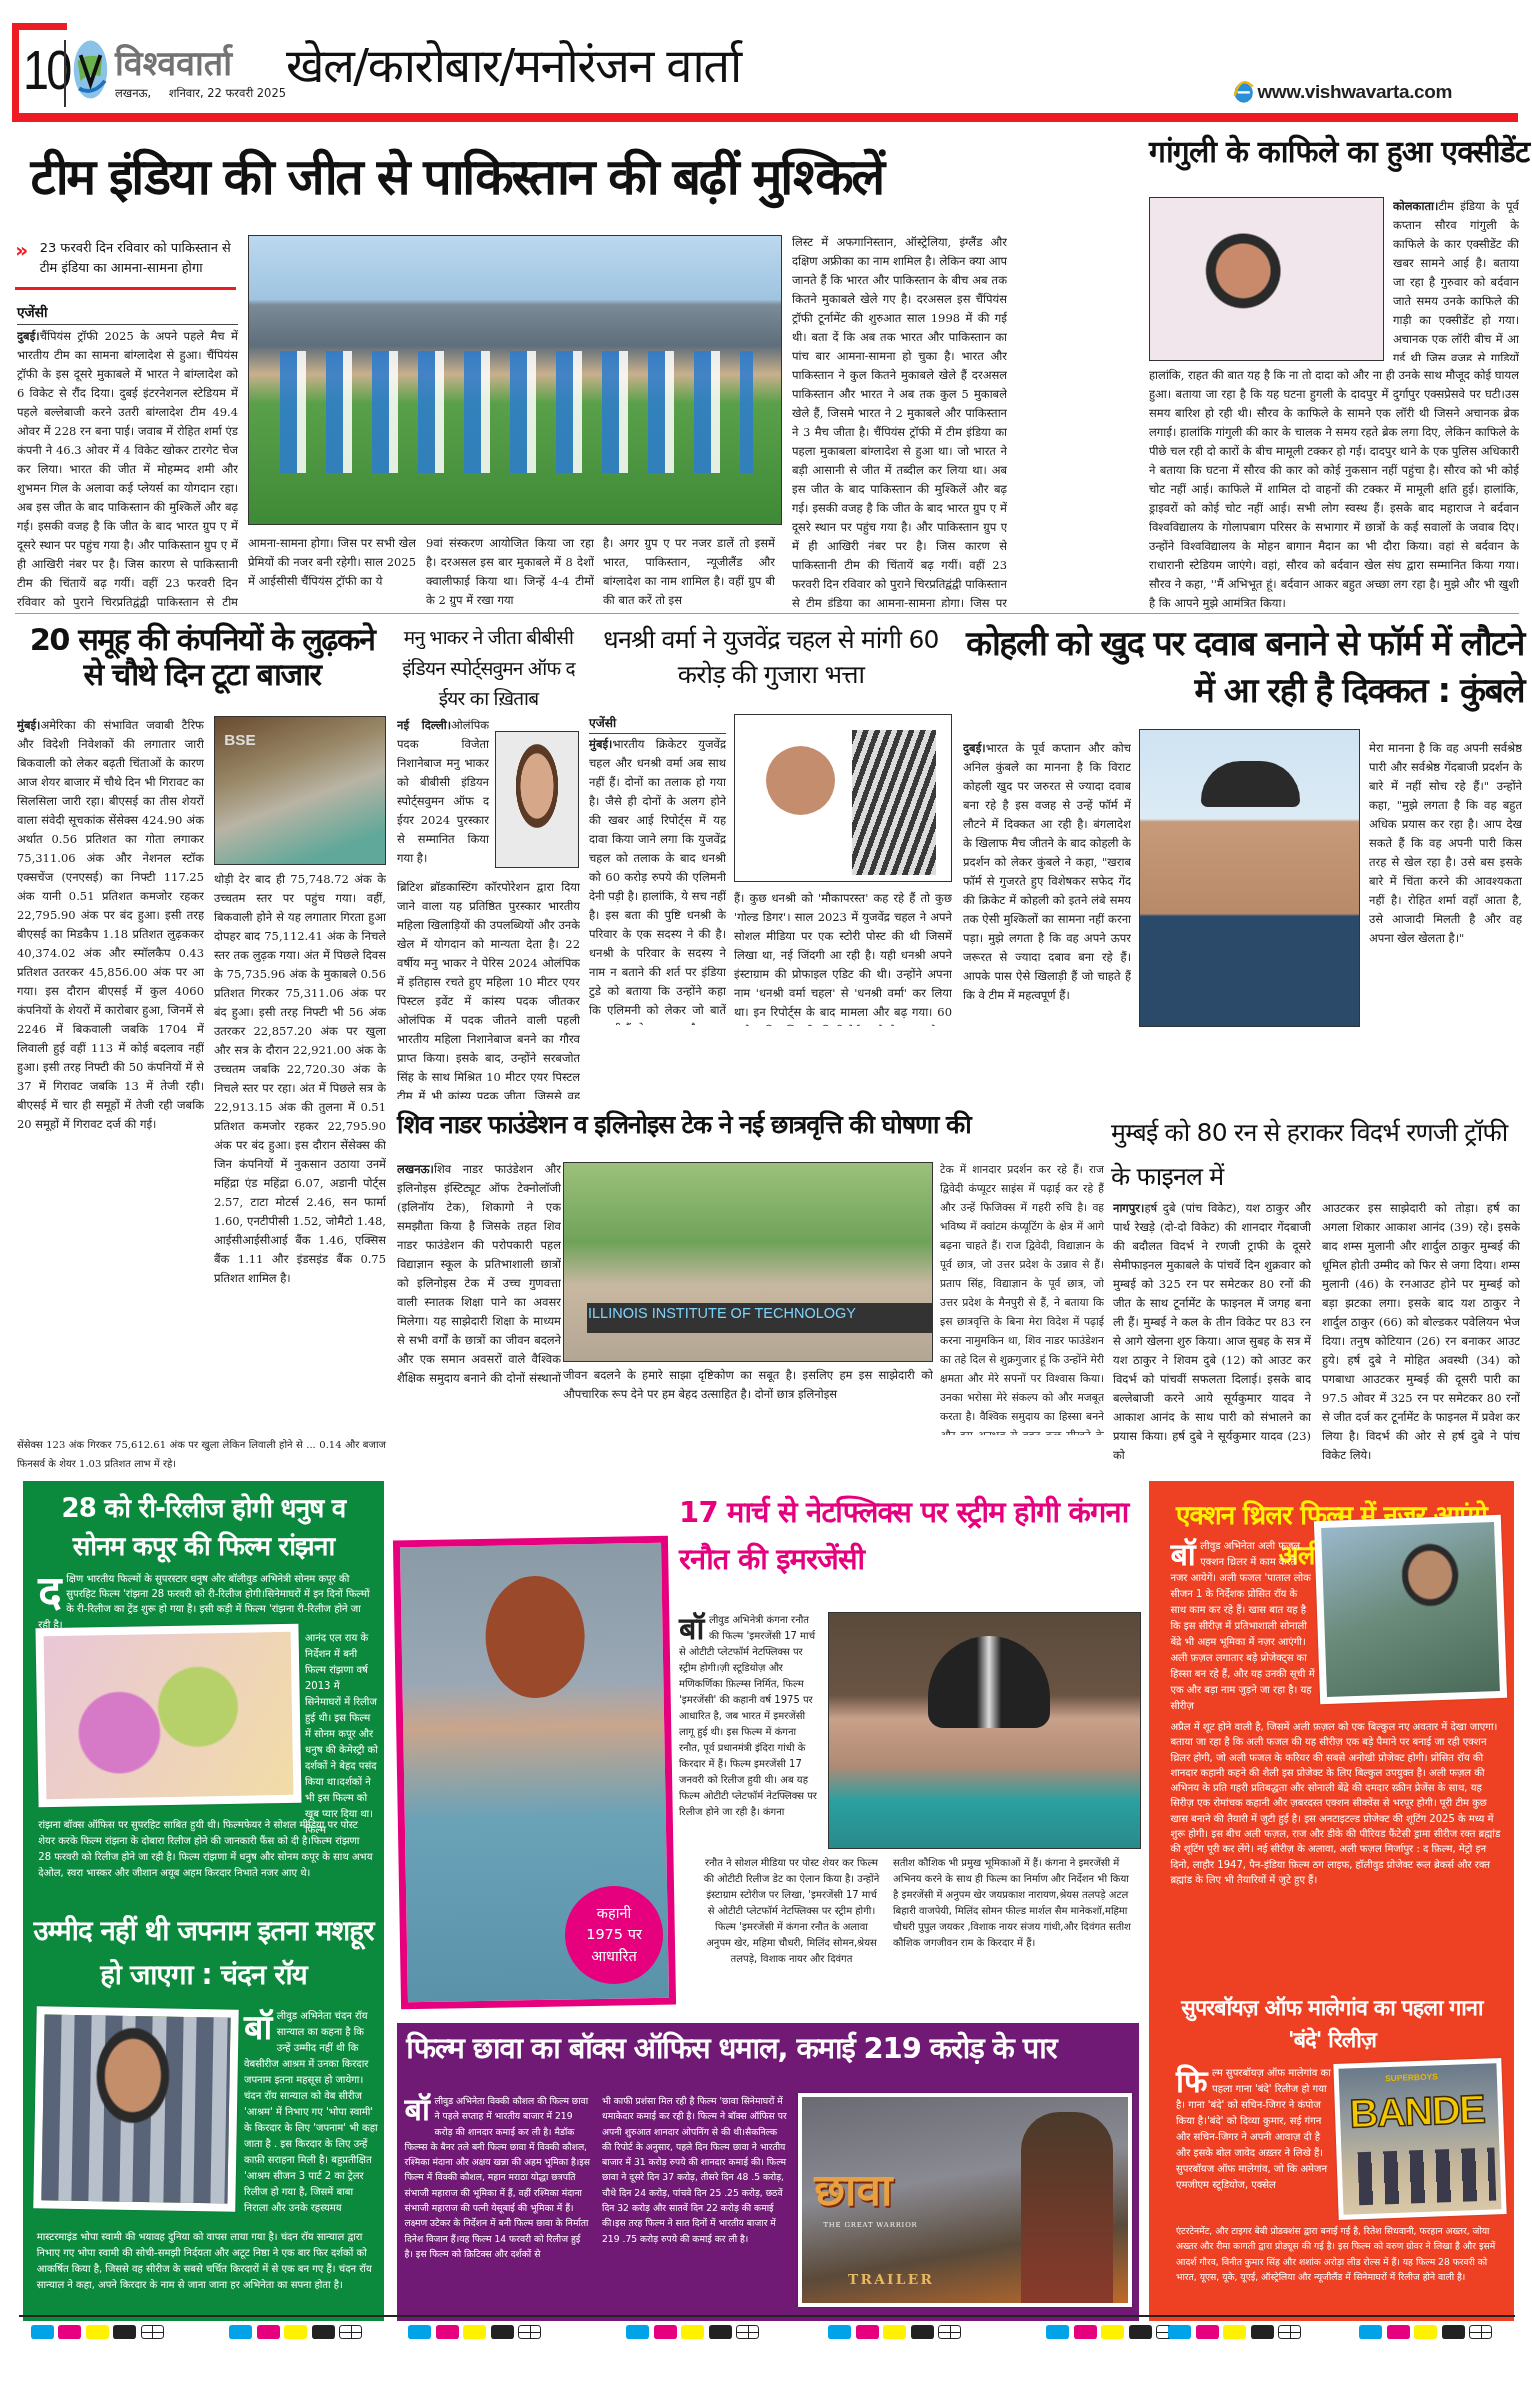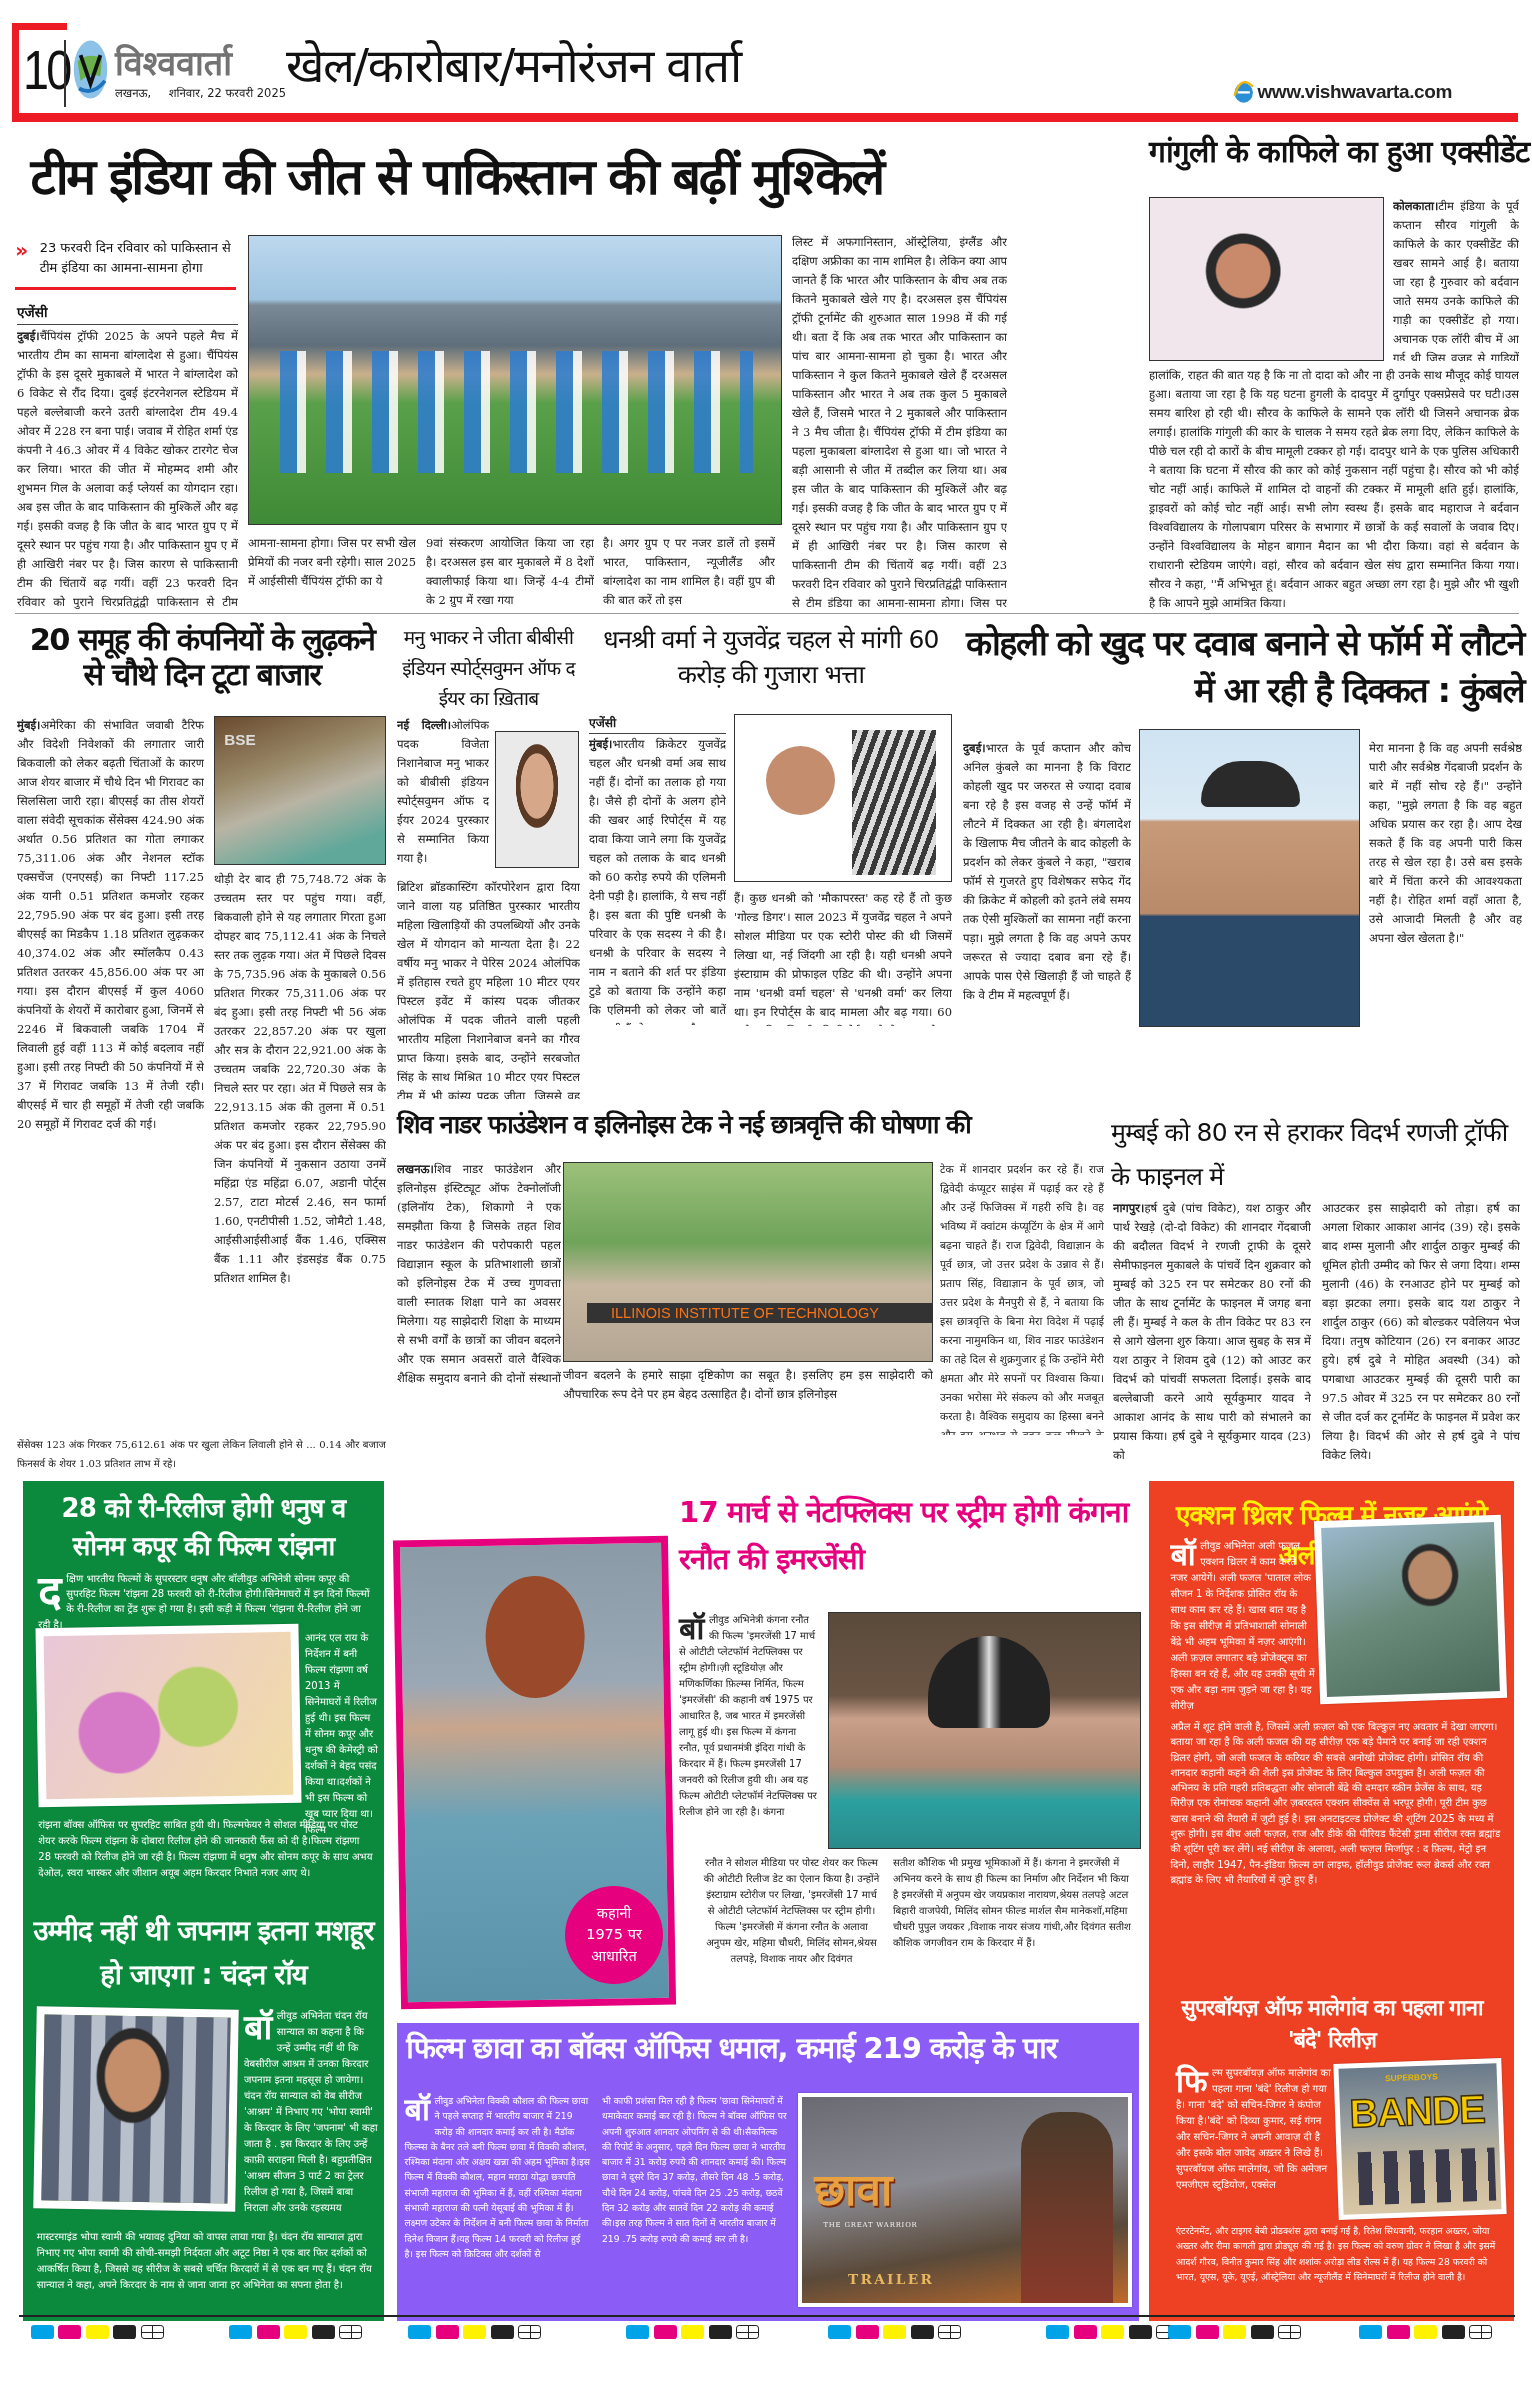--- a/index.html
+++ b/index.html
@@ -117,21 +117,21 @@
 <div class="photo" style="left:1139px;top:729px;width:221px;height:298px;background:linear-gradient(180deg,#cfe3f2 0%,#dcebf5 30%,#c79a7a 31%,#b88a6a 62%,#2b4a6a 63%)">
   <div style="position:absolute;left:61px;top:30.5px;width:99px;height:46px;border-radius:46px 46px 7.6px 7.6px;background:#2a2a2a"></div>
 </div>
 <div class="abs body" style="left:1369px;top:739px;width:153px;height:286px">मेरा मानना है कि वह अपनी सर्वश्रेष्ठ पारी और सर्वश्रेष्ठ गेंदबाजी प्रदर्शन के बारे में नहीं सोच रहे हैं।" उन्होंने कहा, "मुझे लगता है कि वह बहुत अधिक प्रयास कर रहा है। आप देख सकते हैं कि वह अपनी पारी किस तरह से खेल रहा है। उसे बस इसके बारे में चिंता करने की आवश्यकता नहीं है। रोहित शर्मा वहाँ आता है, उसे आजादी मिलती है और वह अपना खेल खेलता है।"</div>
 
 <div class="abs hl" style="left:397px;top:1111px;font-size:25px;white-space:nowrap;letter-spacing:-1.1px">शिव नाडर फाउंडेशन व इलिनोइस टेक ने नई छात्रवृत्ति की घोषणा की</div>
 <div class="abs body" style="left:397px;top:1160px;width:164px;height:229px">
   <b>लखनऊ।</b><span>शिव नाडर फाउंडेशन और इलिनोइस इंस्टिट्यूट ऑफ टेक्नोलॉजी (इलिनॉय टेक), शिकागो ने एक समझौता किया है जिसके तहत शिव नाडर फाउंडेशन की परोपकारी पहल विद्याज्ञान स्कूल के प्रतिभाशाली छात्रों को इलिनोइस टेक में उच्च गुणवत्ता वाली स्नातक शिक्षा पाने का अवसर मिलेगा। यह साझेदारी शिक्षा के माध्यम से सभी वर्गों के छात्रों का जीवन बदलने और एक समान अवसरों वाले वैश्विक शैक्षिक समुदाय बनाने की दोनों संस्थानों की प्रतिबद्धता को दिखाती है। सुंदर महालिंगम, एक्जिक्यूटिव ग्रुप और शिव नाडर फाउंडेशन के प्रेसिडेंट ... नाडर फाउंडेशन की एक सराहनीय पहल है और इलिनोइस टेक के साथ यह साझेदारी शिक्षा की मदद से</span>
 </div>
 <div class="photo" style="left:563px;top:1162px;width:370px;height:200px;background:linear-gradient(180deg,#9cc07a 0%,#6fa35a 40%,#c8b8a2 62%,#b3a693 100%)">
-  <div style="position:absolute;left:23px;top:140px;width:359px;height:20px;background:#333;color:#f97316;font-family:'Liberation Sans',sans-serif;font-size:14.5px;line-height:20px;padding-left:24px;white-space:nowrap;overflow:hidden">ILLINOIS INSTITUTE OF TECHNOLOGY</div>
+  <div style="position:absolute;left:23px;top:140px;width:359px;height:30px;background:#333;color:#7dd3fc;font-family:'Liberation Sans',sans-serif;font-size:14.5px;line-height:20px;padding-left:1px;white-space:nowrap;overflow:hidden">ILLINOIS INSTITUTE OF TECHNOLOGY</div>
 </div>
 <div class="abs body" style="left:563px;top:1366px;width:370px;height:69px">जीवन बदलने के हमारे साझा दृष्टिकोण का सबूत है। इसलिए हम इस साझेदारी को औपचारिक रूप देने पर हम बेहद उत्साहित है। दोनों छात्र इलिनोइस</div>
 <div class="abs body" style="left:940px;top:1160px;width:164px;height:275px;font-size:10.7px">टेक में शानदार प्रदर्शन कर रहे हैं। राज द्विवेदी कंप्यूटर साइंस में पढ़ाई कर रहे हैं और उन्हें फिजिक्स में गहरी रुचि है। वह भविष्य में क्वांटम कंप्यूटिंग के क्षेत्र में आगे बढ़ना चाहते हैं। राज द्विवेदी, विद्याज्ञान के पूर्व छात्र, जो उत्तर प्रदेश के उन्नाव से हैं। प्रताप सिंह, विद्याज्ञान के पूर्व छात्र, जो उत्तर प्रदेश के मैनपुरी से हैं, ने बताया कि इस छात्रवृत्ति के बिना मेरा विदेश में पढ़ाई करना नामुमकिन था, शिव नाडर फाउंडेशन का तहे दिल से शुक्रगुजार हूं कि उन्होंने मेरी क्षमता और मेरे सपनों पर विश्वास किया। उनका भरोसा मेरे संकल्प को और मजबूत करता है। वैश्विक समुदाय का हिस्सा बनने और इस अनुभव से बहुत कुछ सीखने के लिए बहुत उत्सुक हूं।</div>
 
 <div class="abs hl" style="left:1111px;top:1111px;width:412px;font-size:25px;font-weight:normal;text-align:left;line-height:44px;letter-spacing:-0.8px">मुम्बई को 80 रन से हराकर विदर्भ रणजी ट्रॉफी के फाइनल में</div>
 <div class="abs body" style="left:1113px;top:1199px;width:198px;height:279px">
   <b>नागपुर।</b><span>हर्ष दुबे (पांच विकेट), यश ठाकुर और पार्थ रेखड़े (दो-दो विकेट) की शानदार गेंदबाजी की बदौलत विदर्भ ने रणजी ट्राफी के दूसरे सेमीफाइनल मुकाबले के पांचवें दिन शुक्रवार को मुम्बई को 325 रन पर समेटकर 80 रनों की जीत के साथ टूर्नामेंट के फाइनल में जगह बना ली हैं। मुम्बई ने कल के तीन विकेट पर 83 रन से आगे खेलना शुरु किया। आज सुबह के सत्र में यश ठाकुर ने शिवम दुबे (12) को आउट कर विदर्भ को पांचवीं सफलता दिलाई। इसके बाद बल्लेबाजी करने आये सूर्यकुमार यादव ने आकाश आनंद के साथ पारी को संभालने का प्रयास किया। हर्ष दुबे ने सूर्यकुमार यादव (23) को</span>
 </div>
 <div class="abs body" style="left:1322px;top:1199px;width:198px;height:279px">आउटकर इस साझेदारी को तोड़ा। हर्ष का अगला शिकार आकाश आनंद (39) रहे। इसके बाद शम्स मुलानी और शार्दुल ठाकुर मुम्बई की धूमिल होती उम्मीद को फिर से जगा दिया। शम्स मुलानी (46) के रनआउट होने पर मुम्बई को बड़ा झटका लगा। इसके बाद यश ठाकुर ने शार्दुल ठाकुर (66) को बोल्डकर पवेलियन भेज दिया। तनुष कोटियान (26) रन बनाकर आउट हुये। हर्ष दुबे ने मोहित अवस्थी (34) को पगबाधा आउटकर मुम्बई की दूसरी पारी का 97.5 ओवर में 325 रन पर समेटकर 80 रनों से जीत दर्ज कर टूर्नामेंट के फाइनल में प्रवेश कर लिया है। विदर्भ की ओर से हर्ष दुबे ने पांच विकेट लिये।</div>
 
@@ -170,21 +170,21 @@
 <div class="abs" style="left:679px;top:1612px;width:141px;font-family:'DejaVu Sans',sans-serif;font-size:10px;line-height:16px;color:#222">
   <span class="dropcap" style="font-size:30.5px;line-height:30.5px">बॉ</span>
   <span>लीवुड अभिनेत्री कंगना रनौत की फिल्म 'इमरजेंसी 17 मार्च से ओटीटी प्लेटफॉर्म नेटफ्लिक्स पर स्ट्रीम होगी।ज़ी स्टूडियोज़ और मणिकर्णिका फ़िल्म्स निर्मित, फिल्म 'इमरजेंसी' की कहानी वर्ष 1975 पर आधारित है, जब भारत में इमरजेंसी लागू हुई थी। इस फिल्म में कंगना रनौत, पूर्व प्रधानमंत्री इंदिरा गांधी के किरदार में हैं। फिल्म इमरजेंसी 17 जनवरी को रिलीज हुयी थी। अब यह फिल्म ओटीटी प्लेटफॉर्म नेटफ्लिक्स पर रिलीज होने जा रही है। कंगना</span>
 </div>
 <div class="photo" style="left:828px;top:1612px;width:313px;height:237px;background:linear-gradient(180deg,#5a4a3a 0%,#6a5444 35%,#c9a08a 45%,#b08a74 65%,#2aa0a0 80%,#2a8a8a 100%)">
   <div style="position:absolute;left:99px;top:23px;width:122px;height:92px;border-radius:61px 61px 15.3px 15.3px;background:linear-gradient(90deg,#222 40%,#ddd 50%,#222 60%)"></div>
 </div>
 <div class="abs" style="left:702px;top:1855px;width:179px;font-family:'DejaVu Sans',sans-serif;font-size:10px;line-height:16px;color:#222;text-align:center">रनौत ने सोशल मीडिया पर पोस्ट शेयर कर फिल्म की ओटीटी रिलीज डेट का ऐलान किया है। उन्होंने इंस्टाग्राम स्टोरीज पर लिखा, 'इमरजेंसी 17 मार्च से ओटीटी प्लेटफॉर्म नेटफ्लिक्स पर स्ट्रीम होगी। फिल्म 'इमरजेंसी में कंगना रनौत के अलावा अनुपम खेर, महिमा चौधरी, मिलिंद सोमन,श्रेयस तलपड़े, विशाक नायर और दिवंगत</div>
 <div class="abs" style="left:893px;top:1855px;width:244px;font-family:'DejaVu Sans',sans-serif;font-size:10px;line-height:16px;color:#222">सतीश कौशिक भी प्रमुख भूमिकाओं में हैं। कंगना ने इमरजेंसी में अभिनय करने के साथ ही फिल्म का निर्माण और निर्देशन भी किया है इमरजेंसी में अनुपम खेर जयप्रकाश नारायण,श्रेयस तलपड़े अटल बिहारी वाजपेयी, मिलिंद सोमन फील्ड मार्शल सैम मानेकशॉ,महिमा चौधरी पुपुल जयकर ,विशाक नायर संजय गांधी,और दिवंगत सतीश कौशिक जगजीवन राम के किरदार में हैं।</div>
 
-<div class="abs" style="left:397px;top:2023px;width:742px;height:298px;background:#8b5cf6">
+<div class="abs" style="left:397px;top:2023px;width:742px;height:298px;background:#701a75">
   <div class="hl" style="color:#fff;font-size:29px;padding:9.2px 7.6px 0 9.2px;white-space:nowrap;letter-spacing:-1.1px">फिल्म छावा का बॉक्स ऑफिस धमाल, कमाई 219 करोड़ के पार</div>
   <div style="position:absolute;left:7.6px;top:70px;width:187px;color:#fff;font-family:'DejaVu Sans',sans-serif;font-size:9.2px;line-height:15.3px">
     <span class="dropcap" style="color:#fff;font-size:30.5px;line-height:30.5px">बॉ</span>
     <span>लीवुड अभिनेता विक्की कौशल की फिल्म छावा ने पहले सप्ताह में भारतीय बाजार में 219 करोड़ की शानदार कमाई कर ली है। मैडॉक फिल्म्स के बैनर तले बनी फिल्म छावा में विक्की कौशल, रश्मिका मंदाना और अक्षय खन्ना की अहम भूमिका है।इस फिल्म में विक्की कौशल, महान मराठा योद्धा छत्रपति संभाजी महाराज की भूमिका में हैं, वहीं रश्मिका मंदाना संभाजी महाराज की पत्नी येसूबाई की भूमिका में हैं।लक्ष्मण उटेकर के निर्देशन में बनी फिल्म छावा के निर्माता दिनेश विजान हैं।यह फिल्म 14 फरवरी को रिलीज हुई है। इस फिल्म को क्रिटिक्स और दर्शकों से</span>
   </div>
   <div style="position:absolute;left:205px;top:70px;width:187px;color:#fff;font-family:'DejaVu Sans',sans-serif;font-size:9.2px;line-height:15.3px">भी काफी प्रशंसा मिल रही है फिल्म 'छावा सिनेमाघरों में धमाकेदार कमाई कर रही है। फिल्म ने बॉक्स ऑफिस पर अपनी शुरुआत शानदार ओपनिंग से की थी।सैकनिल्क की रिपोर्ट के अनुसार, पहले दिन फिल्म छावा ने भारतीय बाजार में 31 करोड़ रुपये की शानदार कमाई की। फिल्म छावा ने दूसरे दिन 37 करोड़, तीसरे दिन 48 .5 करोड़, चौथे दिन 24 करोड़, पांचवे दिन 25 .25 करोड़, छठवें दिन 32 करोड़ और सातवें दिन 22 करोड़ की कमाई की।इस तरह फिल्म ने सात दिनों में भारतीय बाजार में 219 .75 करोड़ रुपये की कमाई कर ली है।</div>
   <div class="photo-w" style="left:401px;top:70px;width:334px;height:214px;padding:4px">
     <div style="position:relative;width:100%;height:100%;background:linear-gradient(170deg,#6a6a72 0%,#8a8a92 40%,#5a4a3a 70%,#c06a2a 100%);overflow:hidden">
       <div style="position:absolute;left:12.2px;top:61px;font-family:'DejaVu Sans',sans-serif;font-weight:bold;font-size:44px;color:#e8a040;text-shadow:1.5px 1.5px 0 #7a2a0a">छावा</div>
       <div style="position:absolute;left:21.4px;top:124px;font-family:'DejaVu Serif',serif;font-size:6.9px;color:#eee;letter-spacing:0.8px">THE GREAT WARRIOR</div>

